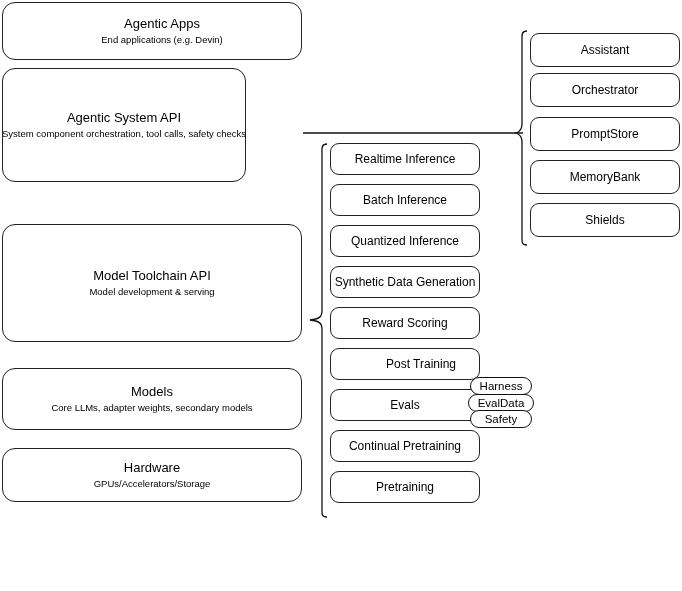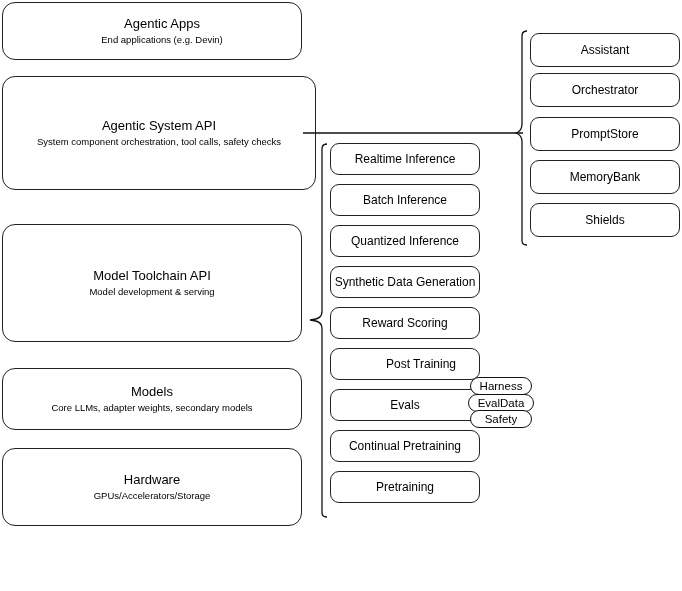--- a/index.html
+++ b/index.html
@@ -122,36 +122,36 @@
              C 319,321 322,323 322,329
              L 322,508
              C 322,513 321,517 327,517"></path>
   </svg>
 
   <div class="layer-box" style="left:2px;  top:2px;   width:300px; height:58px;padding-left:20px;">
     <div class="layer-title">Agentic Apps</div>
     <div class="layer-sub">End applications (e.g. Devin)</div>
   </div>
 
-  <div class="layer-box" style="left:2px;  top:76px;  width:314px; height:114px;">
+  <div class="layer-box" style="left:2px;  top:68px;  width:244px; height:114px;">
     <div class="layer-title">Agentic System API</div>
     <div class="layer-sub">System component orchestration, tool calls, safety checks</div>
   </div>
 
   <div class="layer-box" style="left:2px;  top:224px; width:300px; height:118px;">
     <div class="layer-title">Model Toolchain API</div>
     <div class="layer-sub">Model development &amp; serving</div>
   </div>
 
   <div class="layer-box" style="left:2px;  top:368px; width:300px; height:62px;">
     <div class="layer-title">Models</div>
     <div class="layer-sub">Core LLMs, adapter weights, secondary models</div>
   </div>
 
-  <div class="layer-box" style="left:2px;  top:448px; width:300px; height:78px;">
+  <div class="layer-box" style="left:2px;  top:448px; width:300px; height:54px;">
     <div class="layer-title">Hardware</div>
     <div class="layer-sub">GPUs/Accelerators/Storage</div>
   </div>
 
 
   <div class="capsule" style="left:330px; top:143px; width:150px; height:32px;">Realtime Inference</div>
   <div class="capsule" style="left:330px; top:184px; width:150px; height:32px;">Batch Inference</div>
   <div class="capsule" style="left:330px; top:225px; width:150px; height:32px;">Quantized Inference</div>
   <div class="capsule" style="left:330px; top:266px; width:150px; height:32px;">Synthetic Data Generation</div>
   <div class="capsule" style="left:330px; top:307px; width:150px; height:32px;">Reward Scoring</div>

